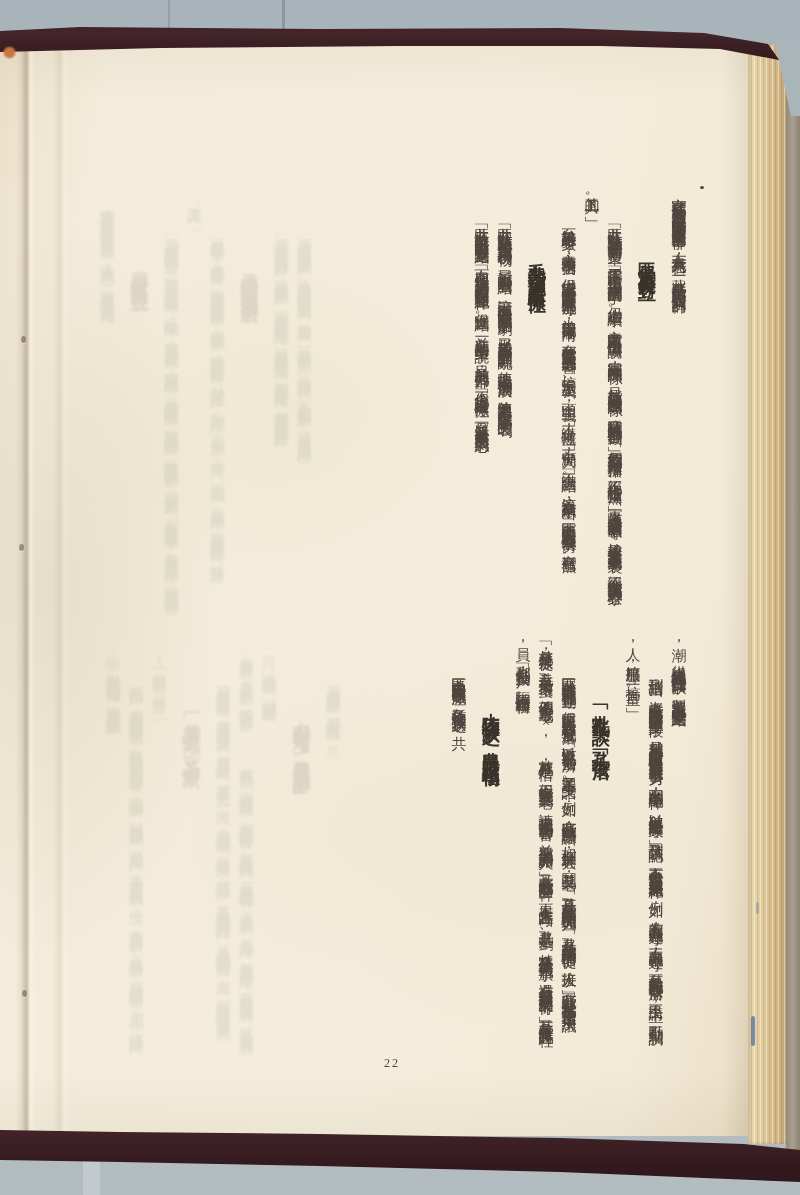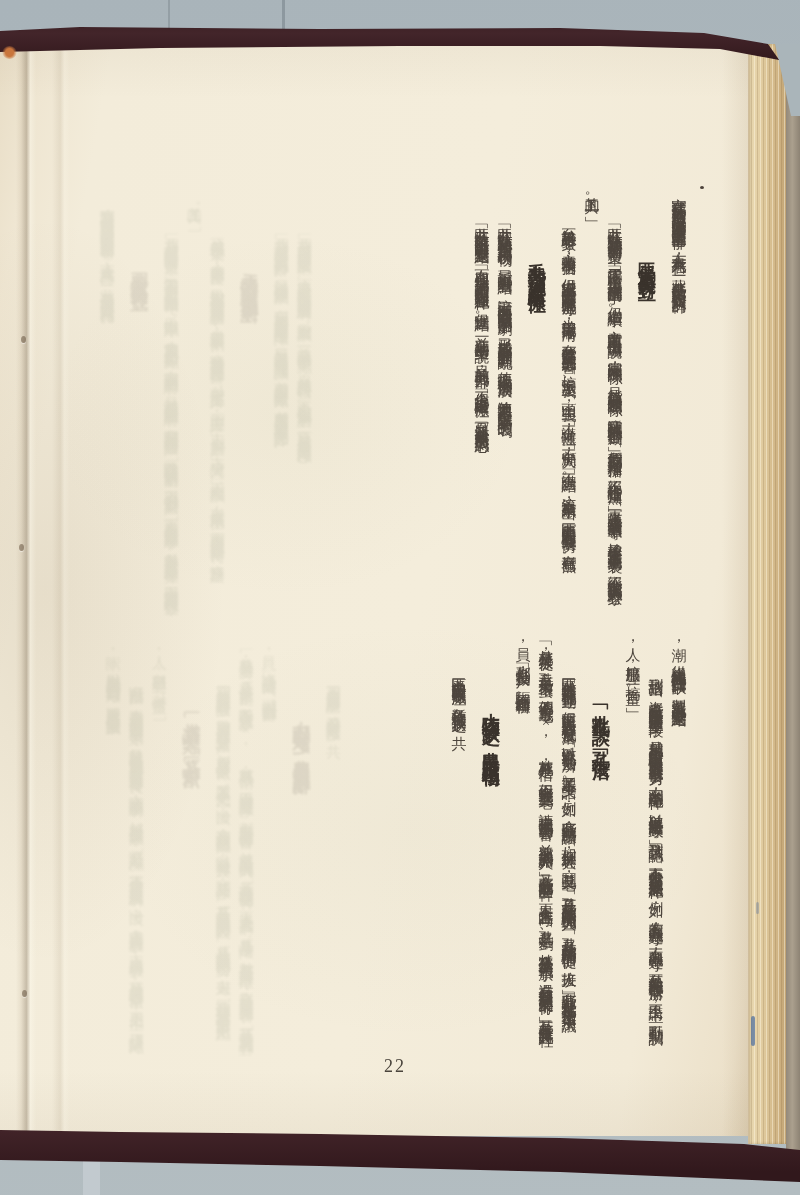--- a/index.html
+++ b/index.html
@@ -57,21 +57,21 @@
   
   .ghost{
     transform:scaleX(-1);filter:blur(1.1px);opacity:.11;color:#64705a;
     pointer-events:none;
   }
   .ghost.sec-top{top:152px;right:36px;}
   .ghost.sec-bottom{top:600px;right:30px;}
 
   .page-number{
     position:absolute;left:384px;top:1012px;
-    font-size:18px;letter-spacing:2px;color:#4a443c;
+    font-size:12px;letter-spacing:2px;color:#4a443c;
   }
 
   
   .edge-stack{
     position:absolute;left:748px;top:44px;width:42px;height:1100px;
     background:
       repeating-linear-gradient(90deg,rgba(255,248,228,.45) 0 1px,transparent 1px 3px,rgba(120,90,50,.20) 3px 4px,transparent 4px 6px),
       linear-gradient(90deg,#ecdcb6 0%,#dfc99c 38%,#cfb383 72%,#bb9c6c 100%);
     box-shadow:inset 2px 0 3px rgba(120,90,50,.35);
   }

